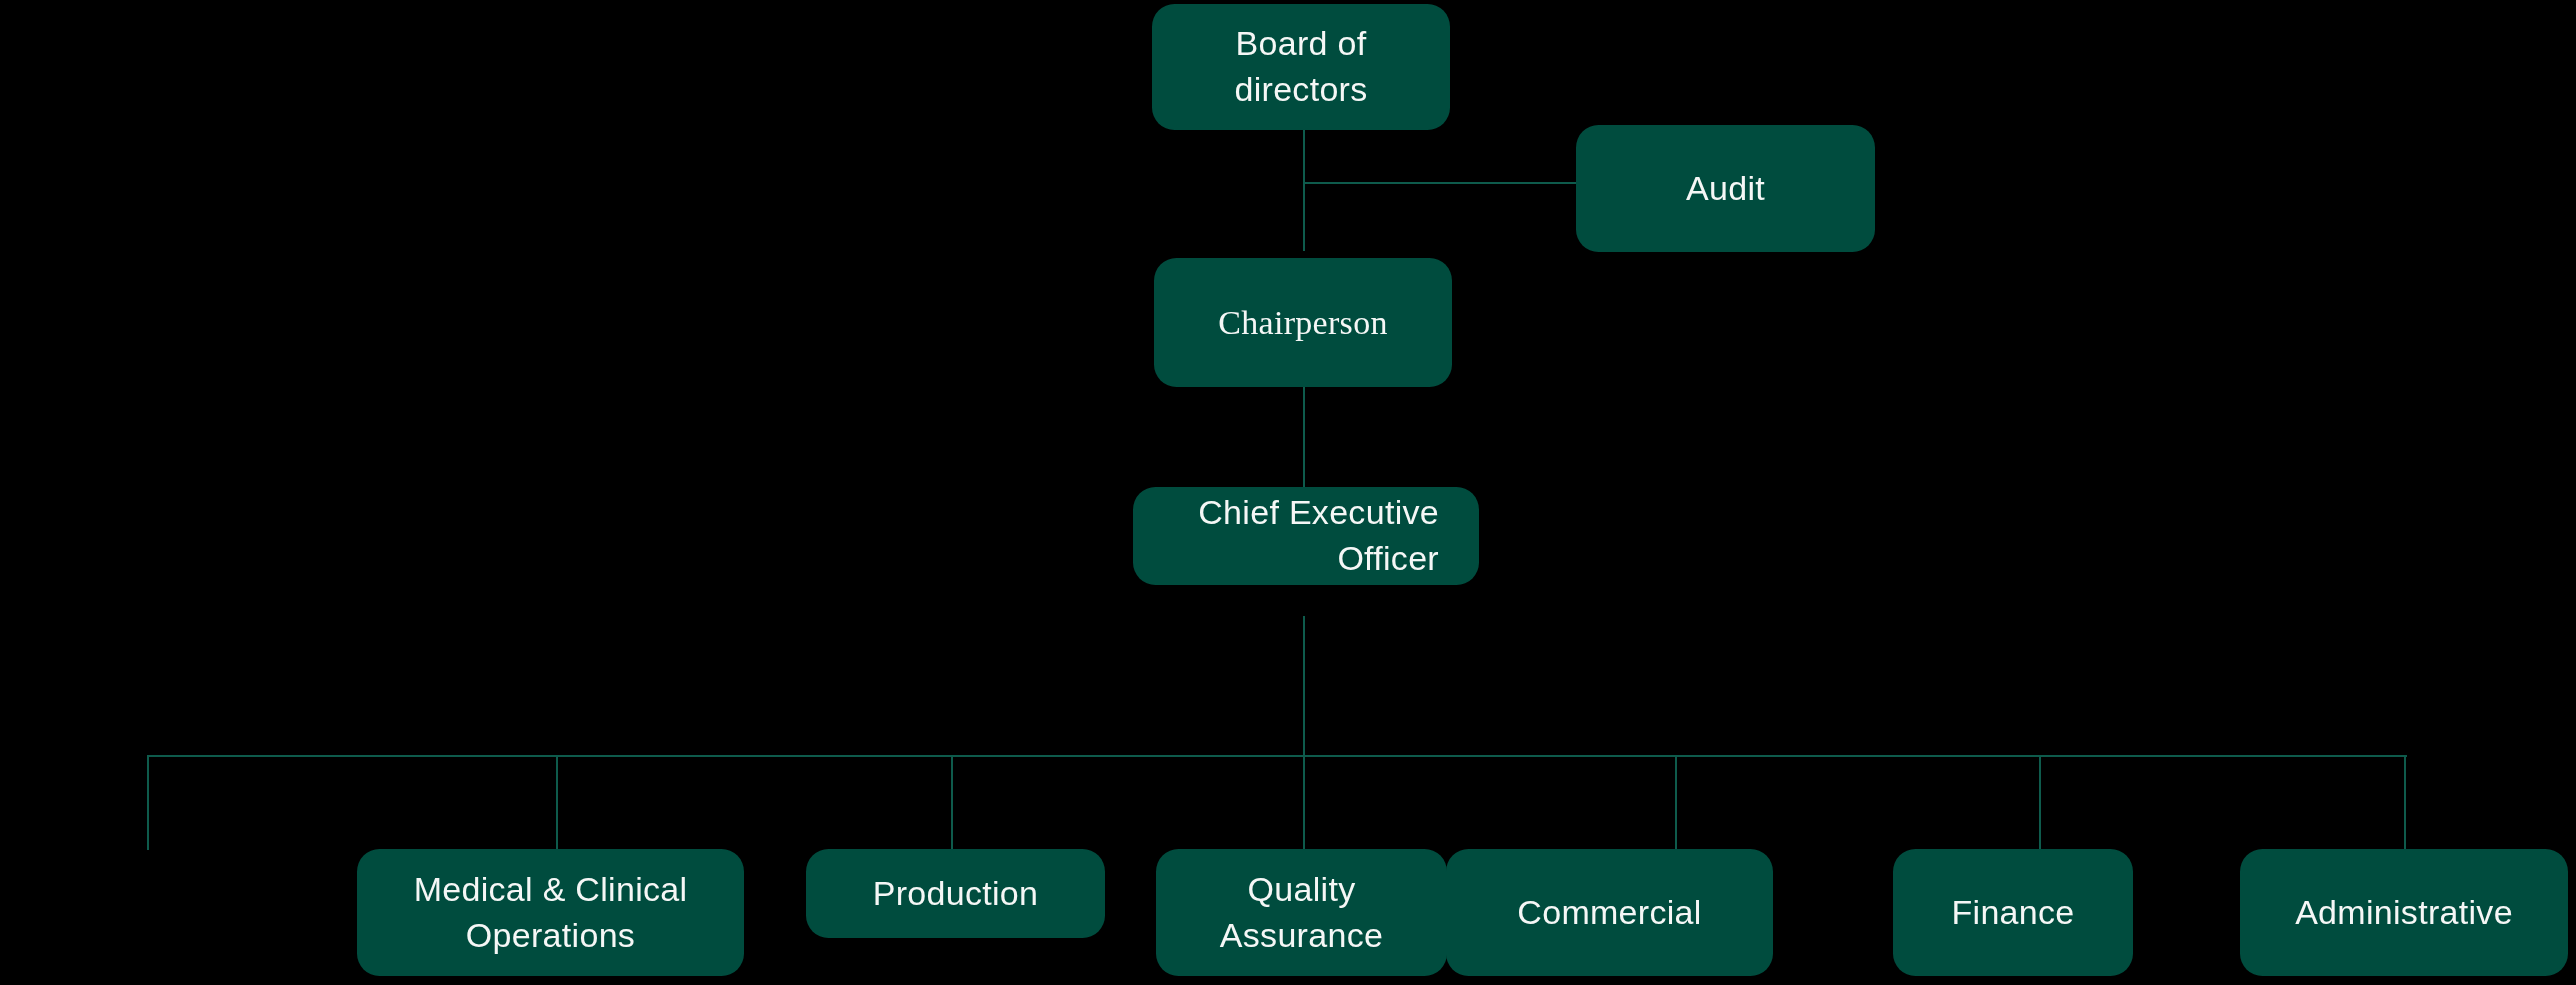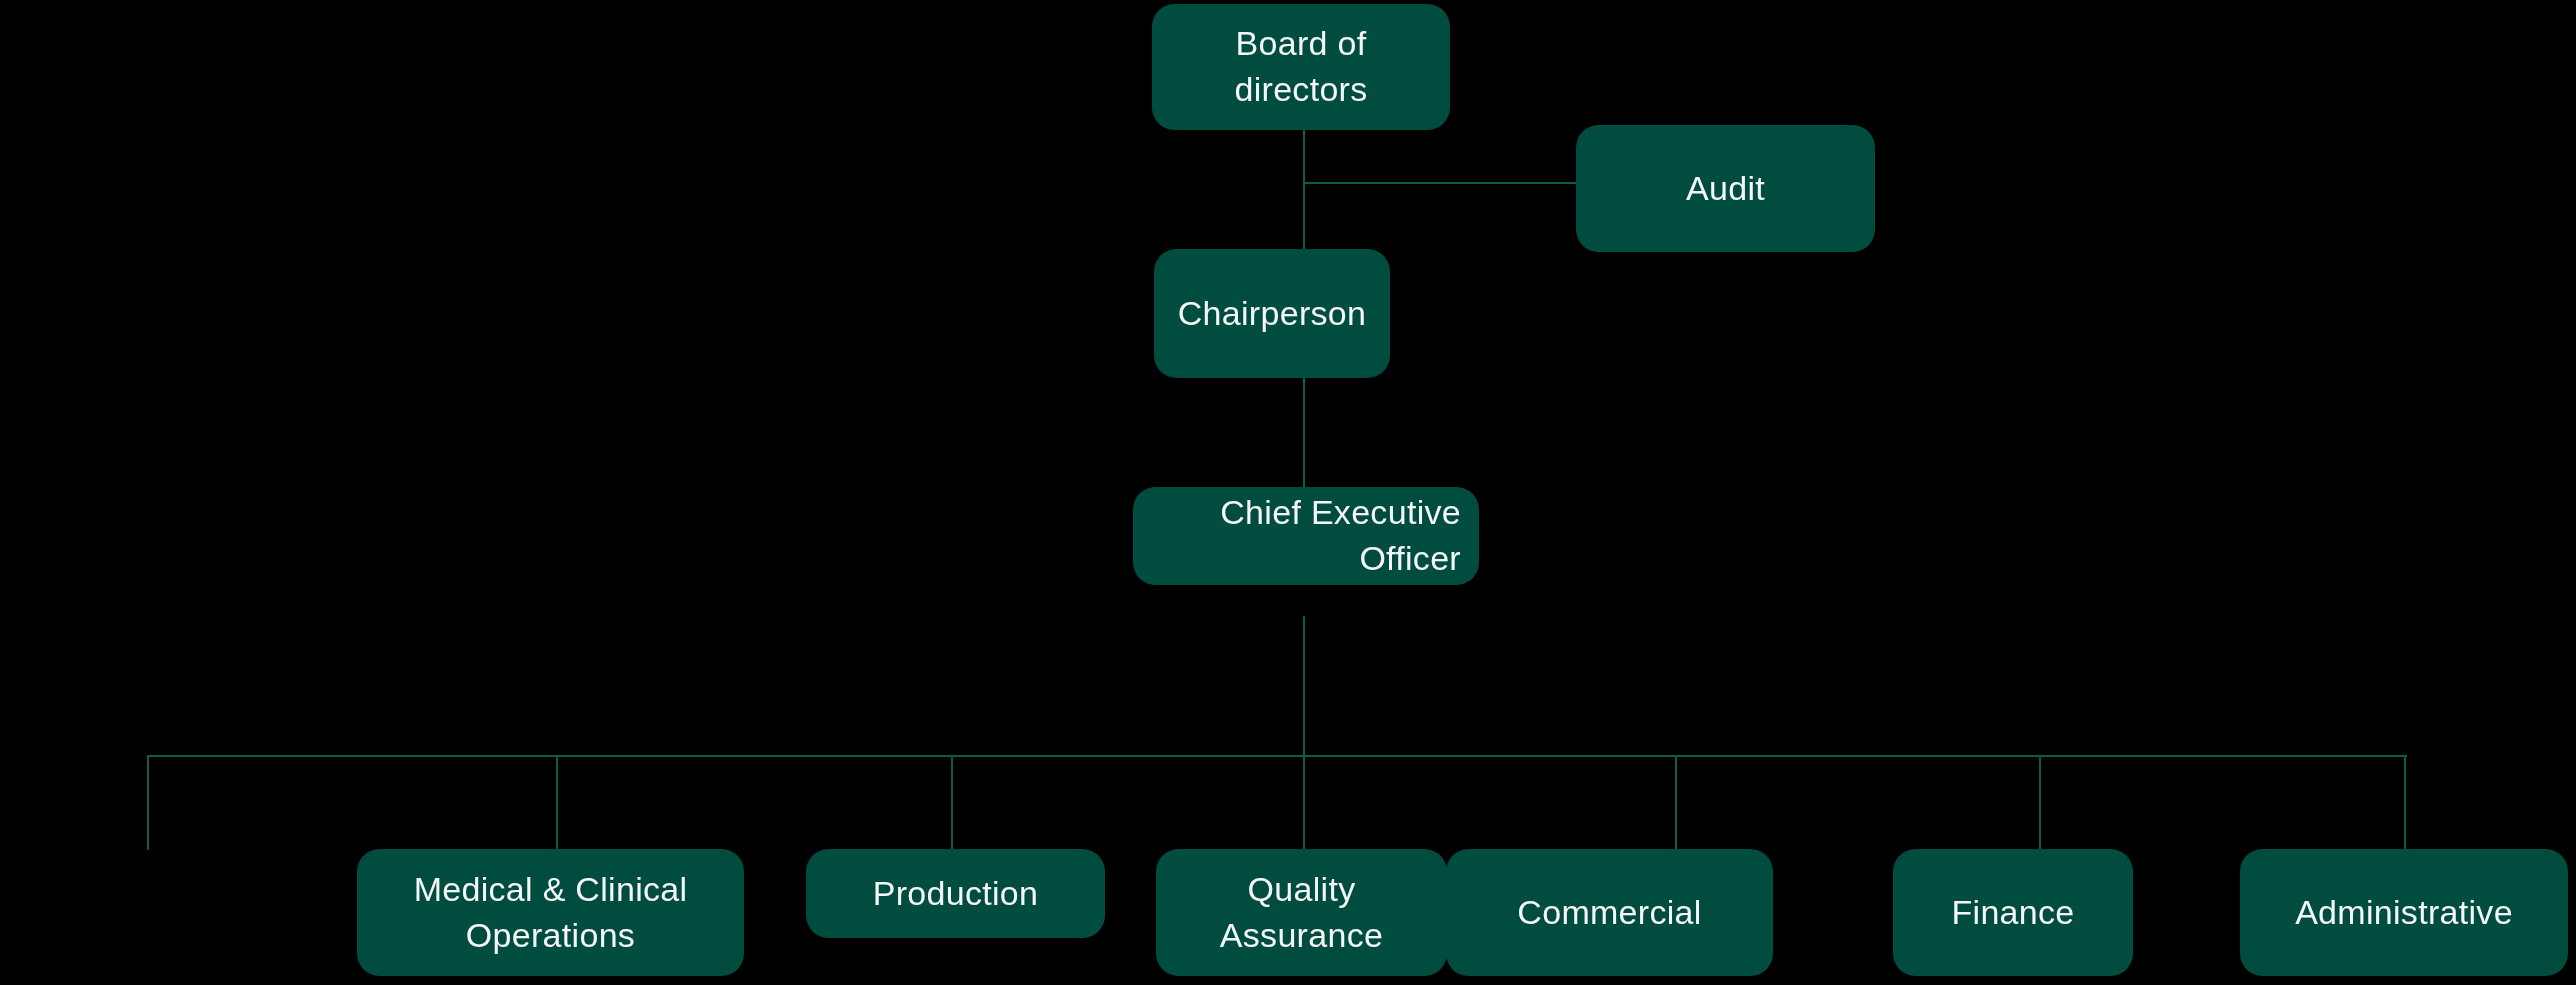--- a/index.html
+++ b/index.html
@@ -26,21 +26,21 @@
     border-radius: 22.5px;
     display: flex;
     align-items: center;
     justify-content: center;
     text-align: center;
     color: var(--text);
     font-size: 34px;
     font-weight: 400;
     line-height: 1.35;
     letter-spacing: 0.3px;
-    padding: 0 18px;
+    padding: 0 40px;
   }
   .edge {
     position: absolute;
     background: var(--connector-line);
   }
 </style>
 </head>
 <body>
 
 <div class="org-chart">
@@ -59,21 +59,21 @@
   <div class="edge" style="left:2404px; top:755px; width:2.4px; height:95px;"></div>
 
   <div class="node" style="left:1152px; top:4px; width:298px; height:126px;">
     <span>Board of directors</span>
   </div>
 
   <div class="node" style="left:1576px; top:125px; width:299px; height:127px;">
     <span>Audit</span>
   </div>
 
-  <div class="node" style="left:1154px; top:249px; width:236px; height:129px;">
+  <div class="node" style="left:1154px; top:258px; width:298px; height:129px;font-family:Liberation Serif, serif;">
     <span>Chairperson</span>
   </div>
 
   <div class="node" style="left:1133px; top:487px; width:346px; height:98px;text-align:right;">
     <span>Chief Executive Officer</span>
   </div>
 
 
   <div class="node" style="left:357px; top:849px; width:387px; height:127px;">
     <span>Medical &amp; Clinical Operations</span>

